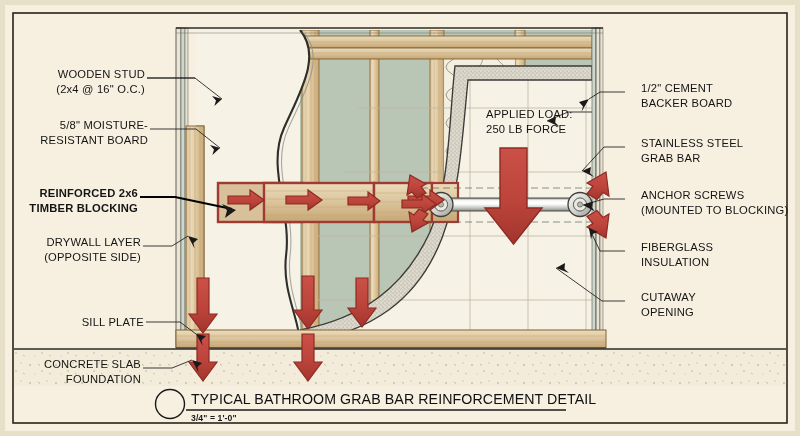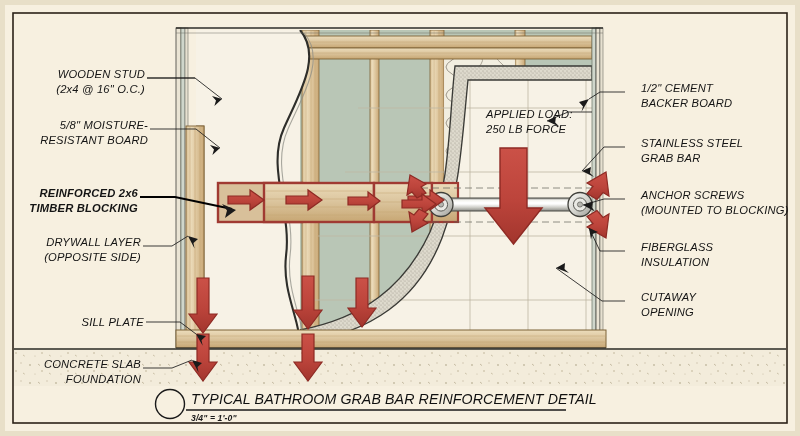--- a/index.html
+++ b/index.html
@@ -1,21 +1,21 @@
 <!DOCTYPE html>
 <html><head>
 <meta charset="utf-8">
 <style>
   html,body{margin:0;padding:0;}
   body{
     width:800px;height:436px;overflow:hidden;
     background:#e8dfc8;
     font-family:"Liberation Sans",sans-serif;
   }
-  #sheet{position:relative;width:788px;height:436px;font-style:italic;}
+  #sheet{position:relative;width:788px;height:436px;}
   #sheet svg{display:block;}
   .lbl{
     font-family:"Liberation Sans",sans-serif;
     font-size:11.2px; fill:#141414; letter-spacing:.2px;
   }
   .lbl.bold{font-weight:bold;}
   .title-txt{font-family:"Liberation Sans",sans-serif;font-size:14.2px;fill:#101010;letter-spacing:.1px;}
   .scale-txt{font-family:"Liberation Sans",sans-serif;font-size:8.6px;fill:#1a1a1a;font-weight:bold;letter-spacing:.1px;}
   .leader{stroke:#1a1a1a;stroke-width:.85;fill:none;}
   .leader-bold{stroke:#000;stroke-width:1.9;fill:none;}

